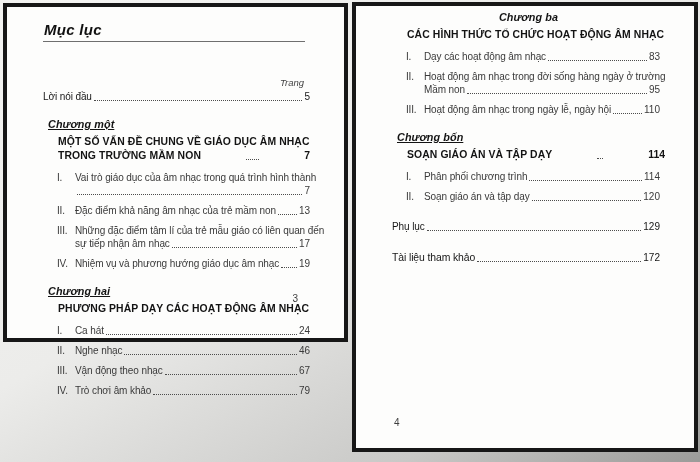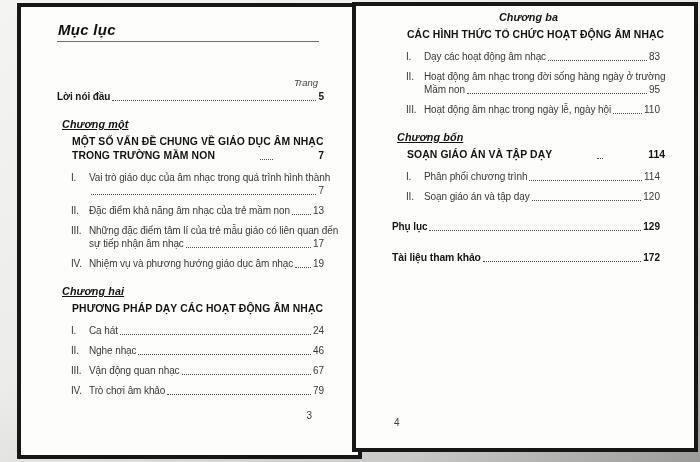--- a/index.html
+++ b/index.html
@@ -7,21 +7,21 @@
     width:700px;height:462px;position:relative;overflow:hidden;
     background:linear-gradient(150deg,#f4f4f2 0%,#ececea 45%,#c9c9c7 80%,#9b9b99 100%);
     font-family:"Liberation Sans","DejaVu Sans",sans-serif;
     color:#3a3a3a;
     -webkit-font-smoothing:antialiased;
   }
   .page{
     position:absolute;background:#fdfdfc;border:4px solid #171717;
     box-sizing:border-box;
   }
-  #left-page{left:17px;top:3px;width:345px;height:456px;}
+  #left-page{left:3px;top:3px;width:345px;height:339px;}
   #right-page{left:352px;top:2px;width:346px;height:450px;}
   .content{padding:0 34px 0 36px;}
 
   
   .toc-title{
     font-size:15px;line-height:15px;font-weight:bold;font-style:italic;
     color:#111;margin:15px 0 0 1px;letter-spacing:0.3px;
   }
   .title-rule{border-top:1.6px solid #6f6f6f;margin-top:4px;width:262px;}
 
@@ -31,21 +31,21 @@
   }
 
   
   .row{display:flex;align-items:flex-end;font-size:10px;line-height:13px;}
   .txt{white-space:nowrap;letter-spacing:-0.1px;}
   .leader{
     flex:1 1 auto;min-width:6px;border-bottom:1.6px dotted #4c4c4c;
     margin:0 2px 2px 2px;
   }
   .pg{white-space:nowrap;letter-spacing:0;}
-  .b{font-weight:bold;color:#161616;align-items:flex-end;}
+  .b{font-weight:normal;color:#161616;align-items:flex-end;}
 
   .preface-row{margin-top:2px;}
 
   .ch-label{
     font-weight:bold;font-style:italic;font-size:10.8px;color:#131313;
     margin-left:5px;letter-spacing:0.1px;
   }
   .ch-title{margin-left:15px;font-weight:bold;color:#131313;gap:43px;}
   .ch-title .txt{font-size:10.4px;letter-spacing:0.1px;}
   .ch-title .pg{font-size:10.4px;}
@@ -155,21 +155,21 @@
       <div class="row">
         <span class="num">II.</span>
         <span class="txt">Nghe nhạc</span>
         <span class="leader"></span>
         <span class="pg">46</span>
       </div>
     </div>
     <div class="item">
       <div class="row">
         <span class="num">III.</span>
-        <span class="txt">Vận động quan nhạc</span>
+        <span class="txt">Vận động theo nhạc</span>
         <span class="leader"></span>
         <span class="pg">67</span>
       </div>
     </div>
     <div class="item">
       <div class="row">
         <span class="num">IV.</span>
         <span class="txt">Trò chơi âm khảo</span>
         <span class="leader"></span>
         <span class="pg">79</span>

